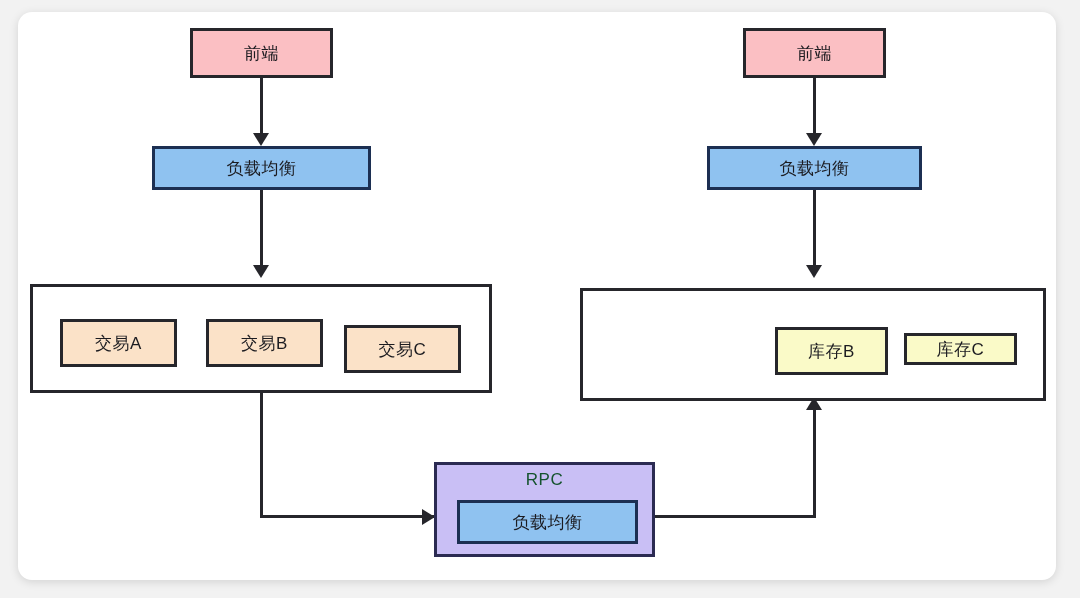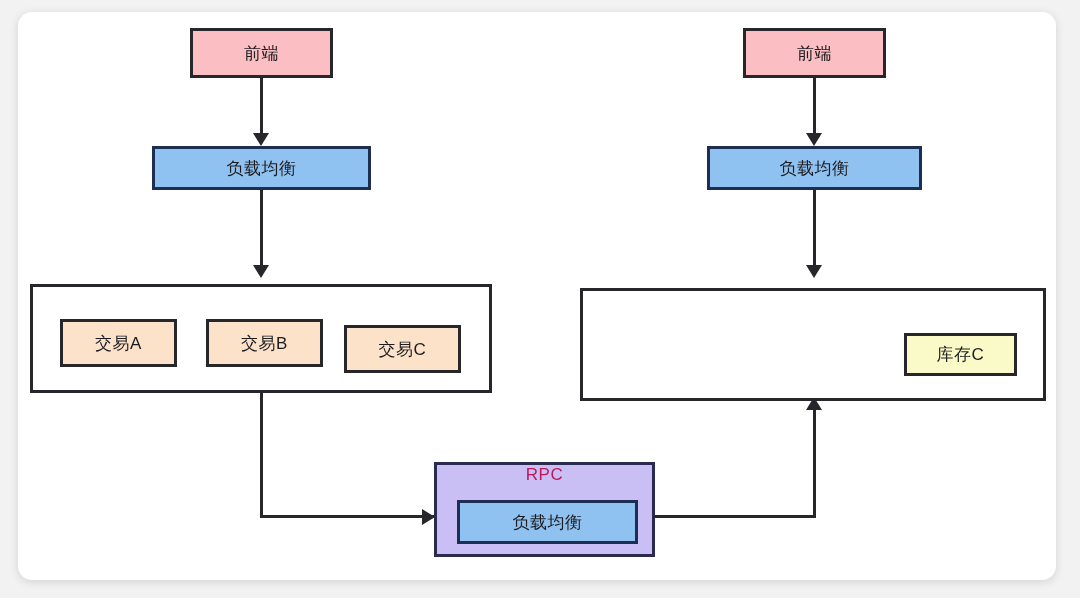--- a/index.html
+++ b/index.html
@@ -48,22 +48,23 @@
   .rpc-box {
     position: absolute;
     box-sizing: border-box;
     border: 3px solid #2b2b52;
     background: #c9bff5;
     display: flex;
     flex-direction: column;
     align-items: center;
   }
   .rpc-title {
+    margin-top: 5px;
     font-size: 17px;
-    color: #be185d;
+    color: #14532d;
     letter-spacing: 0.5px;
   }
   .rpc-inner {
     position: absolute;
     box-sizing: border-box;
     border: 3px solid #1c2f52;
     background: #8fc2f0;
     display: flex;
     align-items: center;
     justify-content: center;
@@ -149,21 +150,24 @@
     <div class="node" style="left:725px; top:16px; width:143px; height:50px; background:#fbbfc3;">
       <span>前端</span>
     </div>
 
     <div class="node" style="left:689px; top:134px; width:215px; height:44px; background:#8fc2f0; border-color:#1c2f52;">
       <span>负载均衡</span>
     </div>
 
     <div class="group-box" style="left:562px; top:276px; width:466px; height:113px;"></div>
 
-    <div class="node" style="left:886px; top:321px; width:113px; height:43px; background:#fafac8;justify-content:center;">
+    <div class="node" style="left:757px; top:315px; width:113px; height:48px; background:#fafac8;">
+      <span>库存B</span>
+    </div>
+    <div class="node" style="left:886px; top:321px; width:113px; height:32px; background:#fafac8;justify-content:center;">
       <span>库存C</span>
     </div>
 
     <div class="rpc-box" style="left:416px; top:450px; width:221px; height:95px;">
       <div class="rpc-title">RPC</div>
       <div class="rpc-inner" style="left:20px; top:35px; width:181px; height:44px;">
         <span>负载均衡</span>
       </div>
     </div>
 

